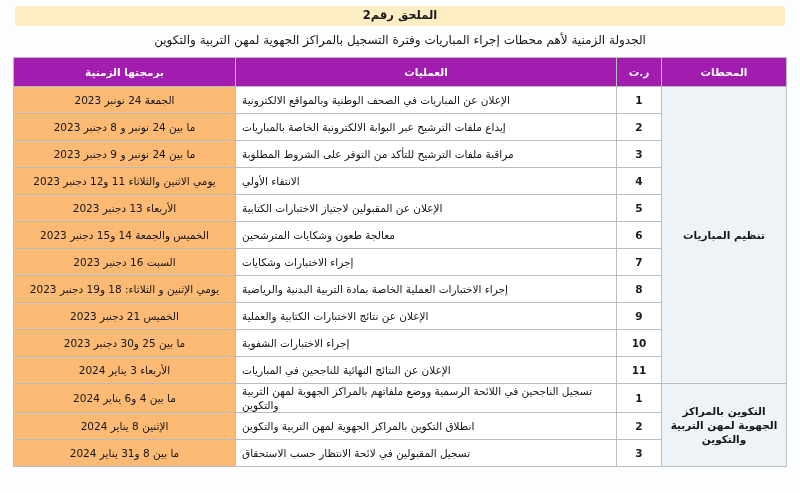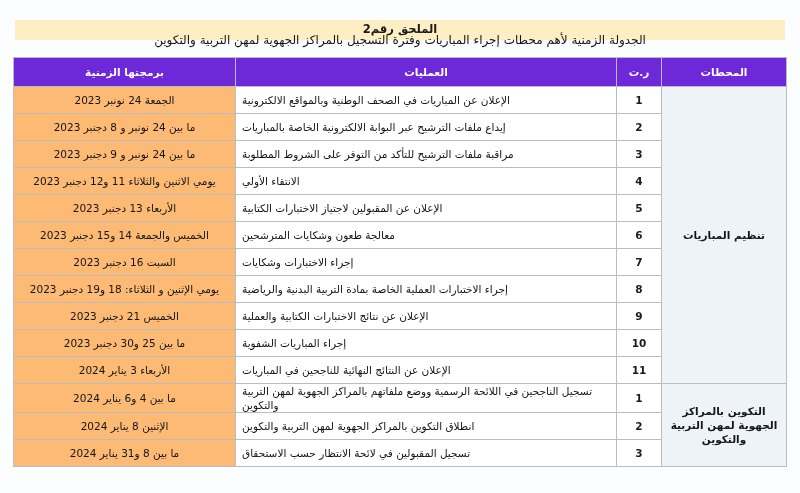--- a/index.html
+++ b/index.html
@@ -26,21 +26,20 @@
   .title-band {
     position: absolute;
     top: 6px;
     right: 15px;
     left: 15px;
     height: 20px;
     background: #fdeec4;
     display: flex;
     align-items: center;
     justify-content: center;
-    margin-top: 14px;
   }
   .title-band .title-text {
     font-size: 11.5px;
     font-weight: bold;
     color: #1a1a1a;
     letter-spacing: 0;
     line-height: 1;
   }
 
   
@@ -77,21 +76,21 @@
   }
   table.sched th,
   table.sched td {
     border: 1px solid #b9bdc2;
     padding: 0 6px;
     vertical-align: middle;
     font-size: 10.5px;
     line-height: 1.35;
   }
   thead th {
-    background: #6d28d9;
+    background: #a21caf;
     color: #ffffff;
     font-weight: bold;
     font-size: 12px;
     height: 28px;
     text-align: center;
     border-color: #1268b3;
   }
   thead th.h-stations { width: 112px; }
   thead th.h-num      { width: 32px;  }
   thead th.h-ops      { width: 368px; }
@@ -192,21 +191,21 @@
             <td class="c-op">إجراء الاختبارات العملية الخاصة بمادة التربية البدنية والرياضية</td>
             <td class="c-date">يومي الإثنين و الثلاثاء: 18 و19 دجنبر 2023</td>
           </tr>
           <tr>
             <td class="c-num">9</td>
             <td class="c-op">الإعلان عن نتائج الاختبارات الكتابية والعملية</td>
             <td class="c-date">الخميس 21 دجنبر 2023</td>
           </tr>
           <tr>
             <td class="c-num">10</td>
-            <td class="c-op">إجراء المباريات الشفوية</td>
+            <td class="c-op">إجراء الاختبارات الشفوية</td>
             <td class="c-date">ما بين 25 و30 دجنبر 2023</td>
           </tr>
           <tr>
             <td class="c-num">11</td>
             <td class="c-op">الإعلان عن النتائج النهائية للناجحين في المباريات</td>
             <td class="c-date">الأربعاء 3 يناير 2024</td>
           </tr>
           <tr>
             <td class="c-station" rowspan="3">التكوين بالمراكز الجهوية لمهن التربية والتكوين</td>
             <td class="c-num">1</td>

